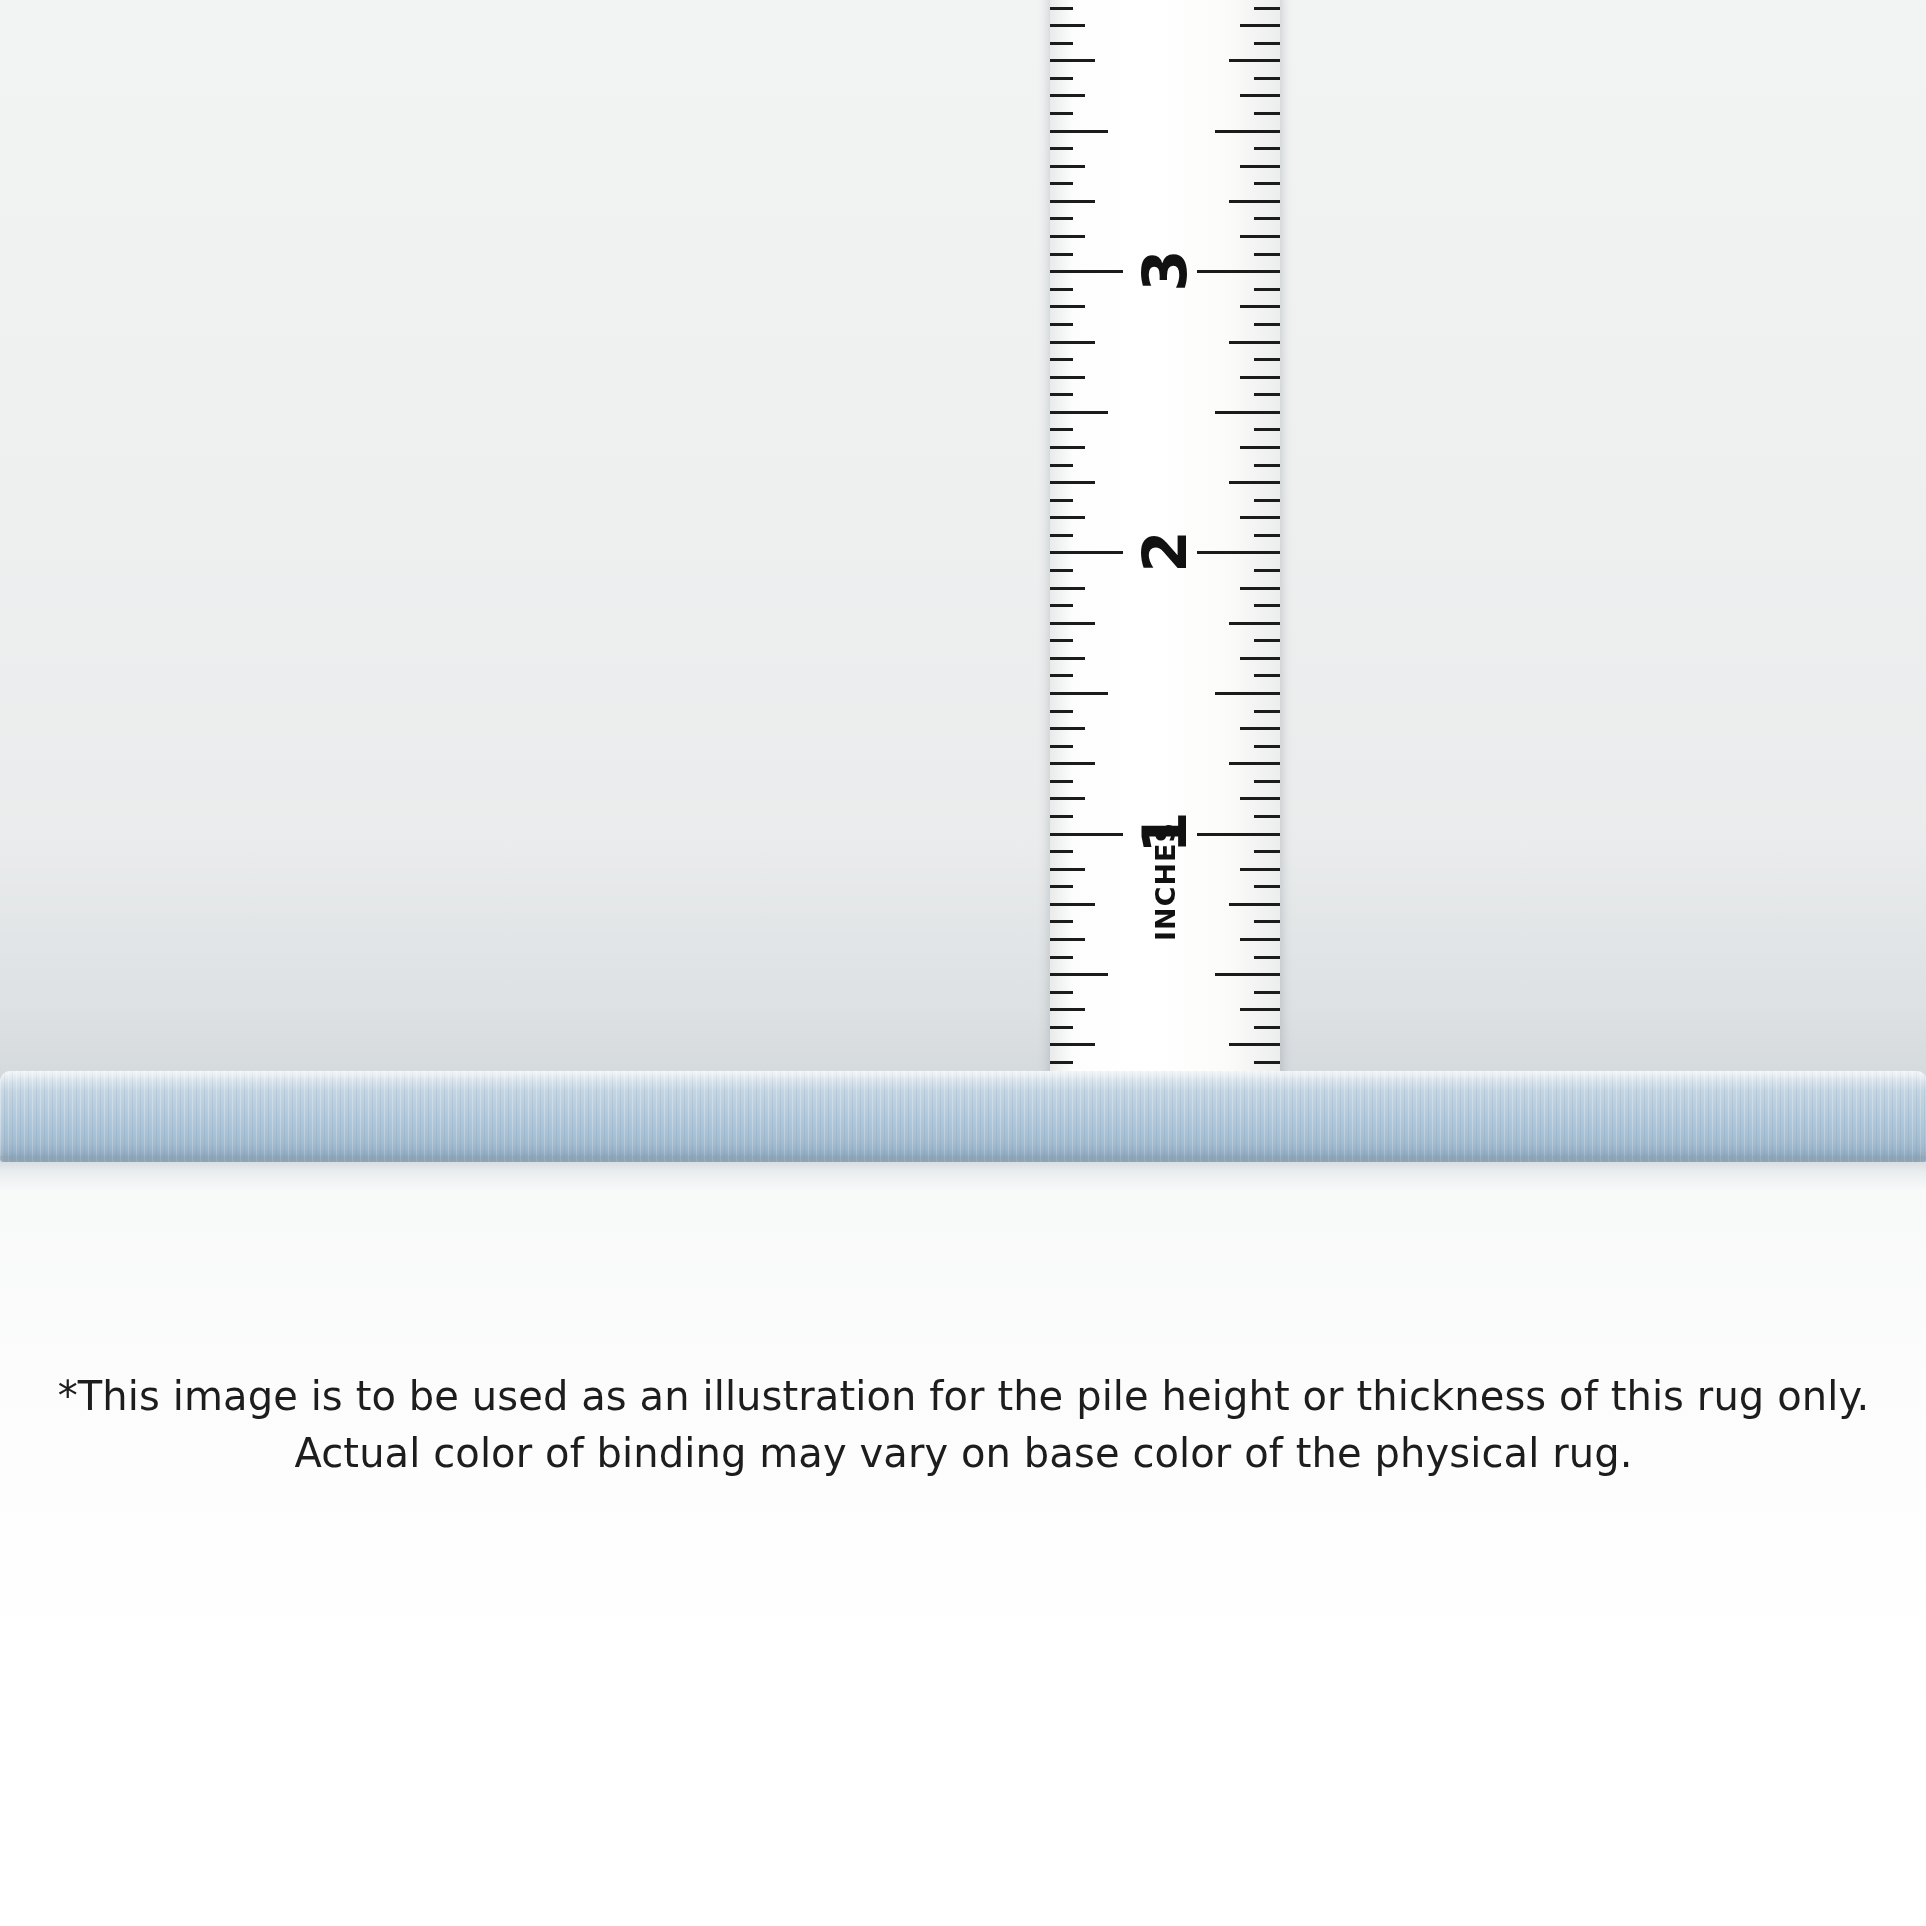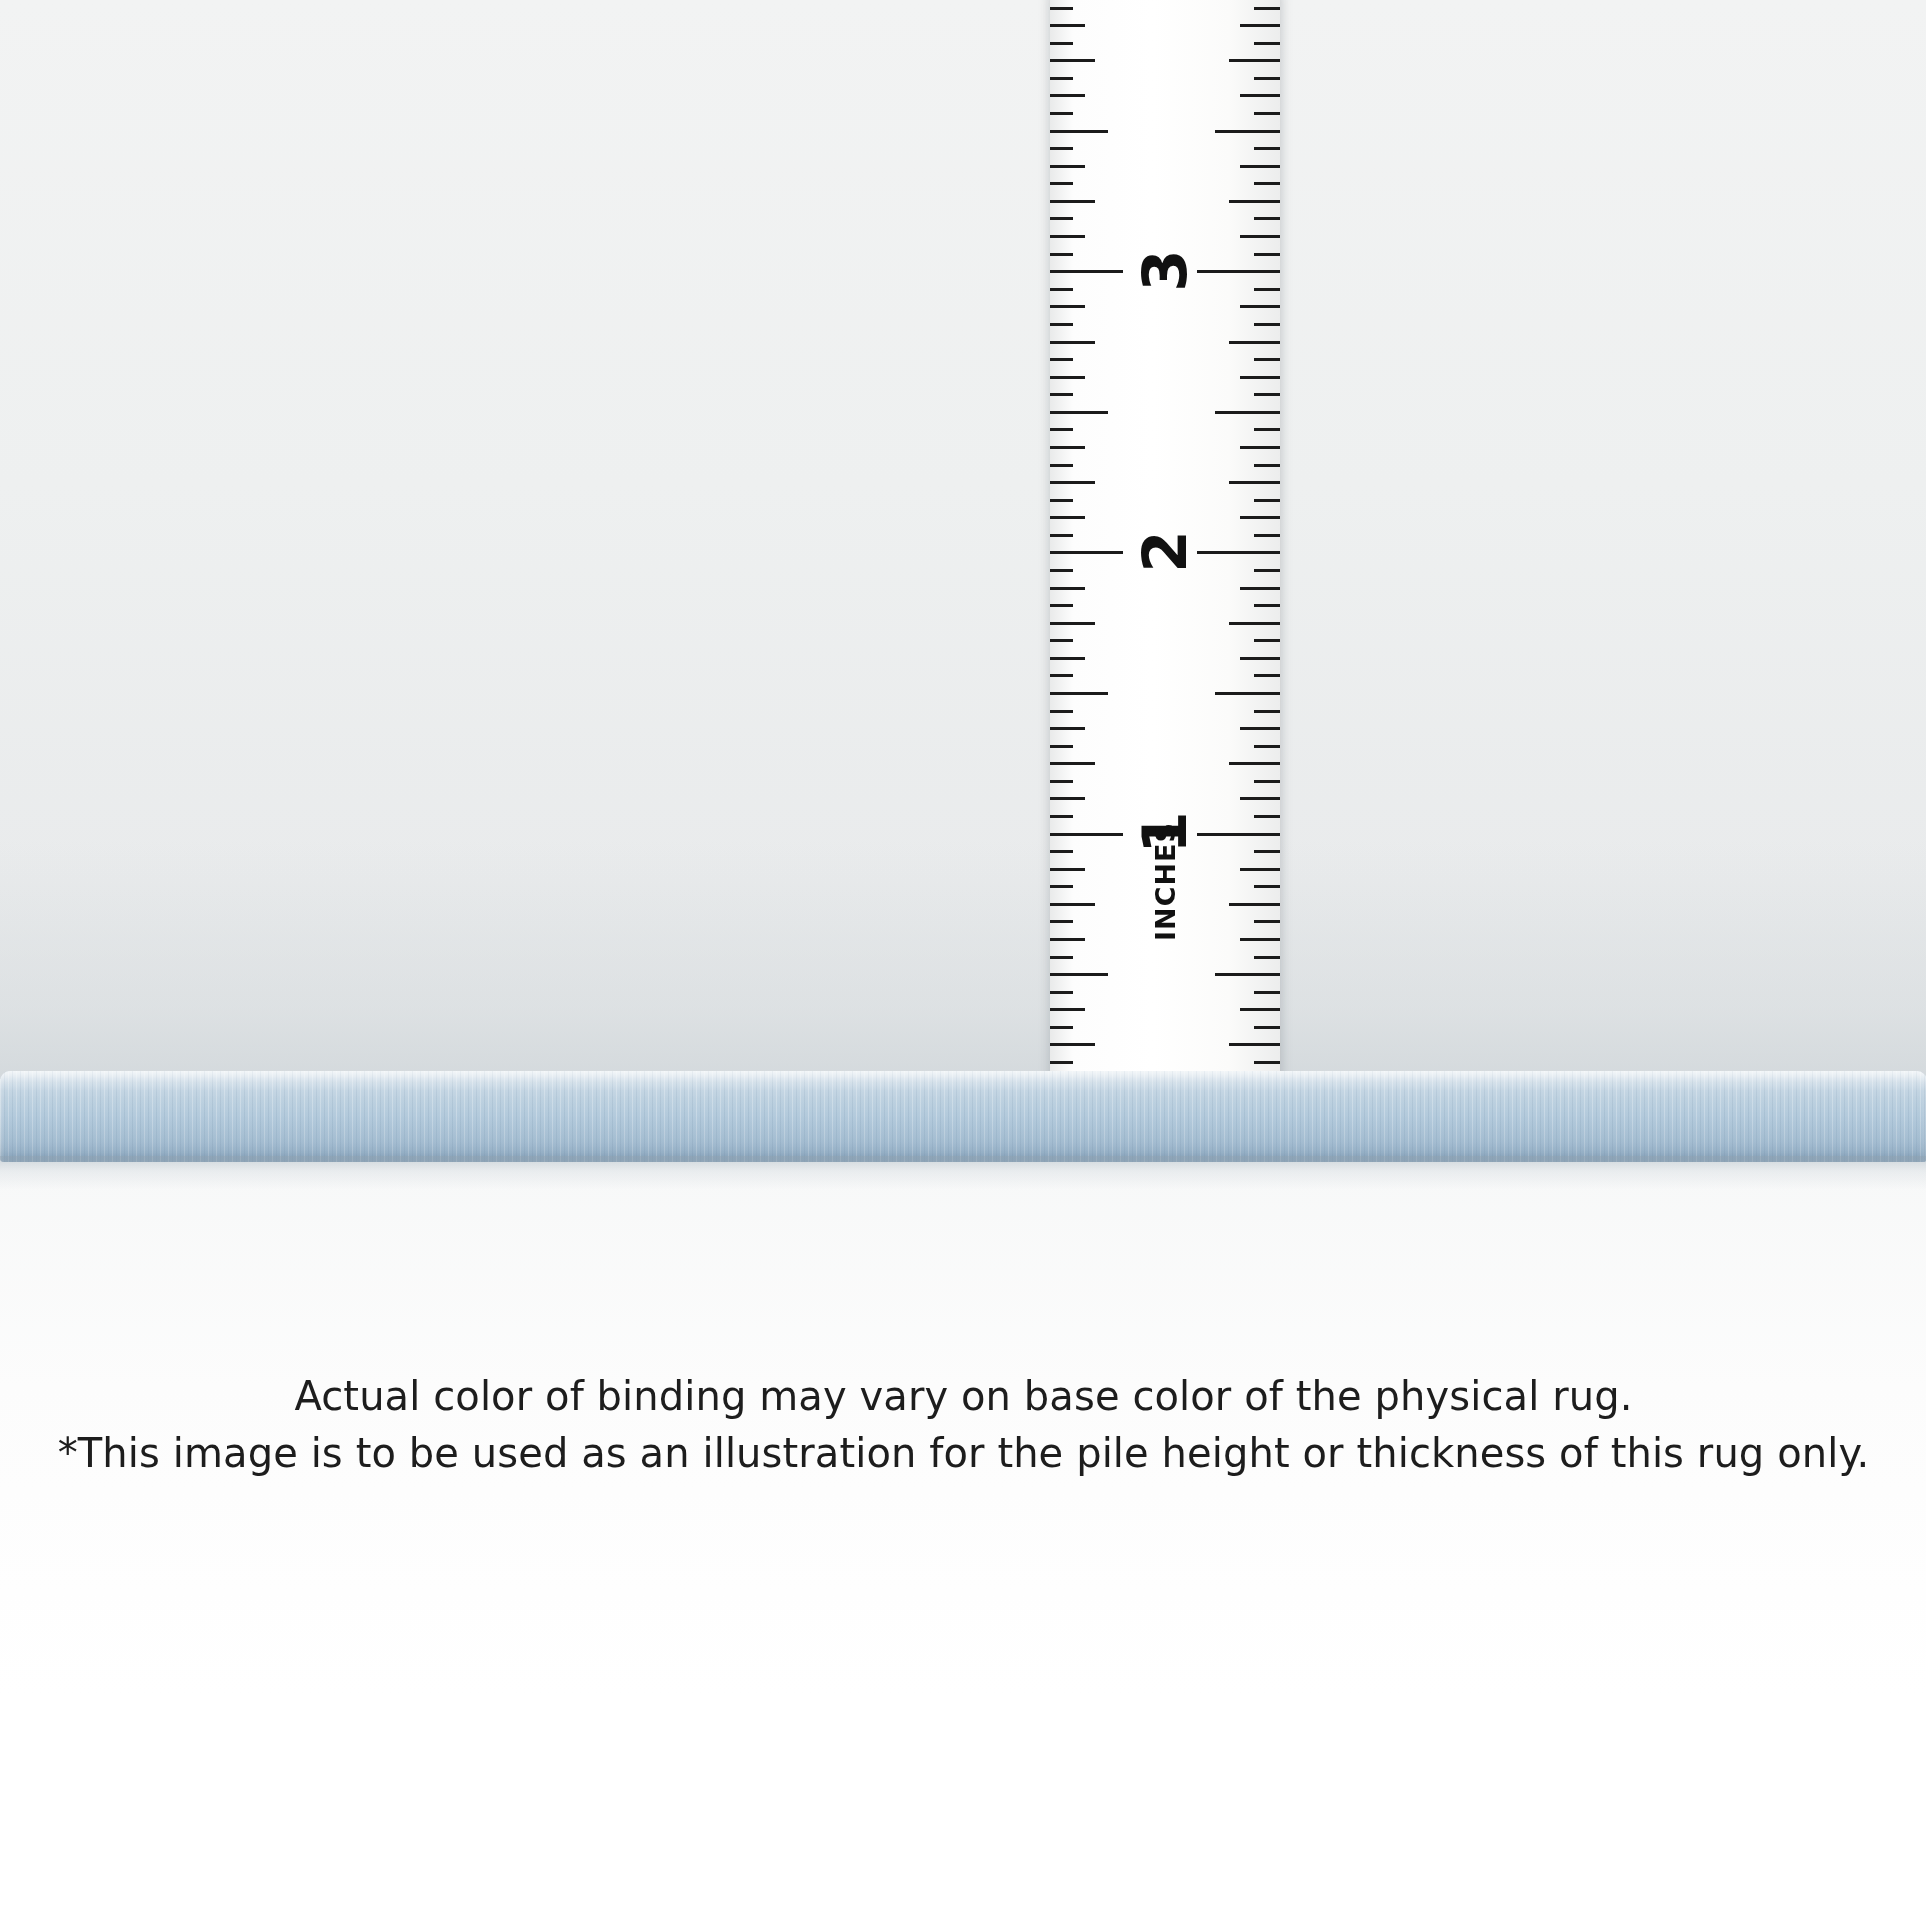--- a/index.html
+++ b/index.html
@@ -339,18 +339,18 @@
   </div>
 
   <div class="rug">
     <div class="rug-body"></div>
     <div class="rug-threads"></div>
     <div class="rug-sheen"></div>
   </div>
   <div class="rug-shadow"></div>
 
   <div class="caption">
+    <span class="line">*This image is to be used as an illustration for the pile height or thickness of this rug only.</span>
     <span class="line">Actual color of binding may vary on base color of the physical rug.</span>
-    <span class="line">*This image is to be used as an illustration for the pile height or thickness of this rug only.</span>
   </div>
 
 </div>
 
 
 </body></html>

